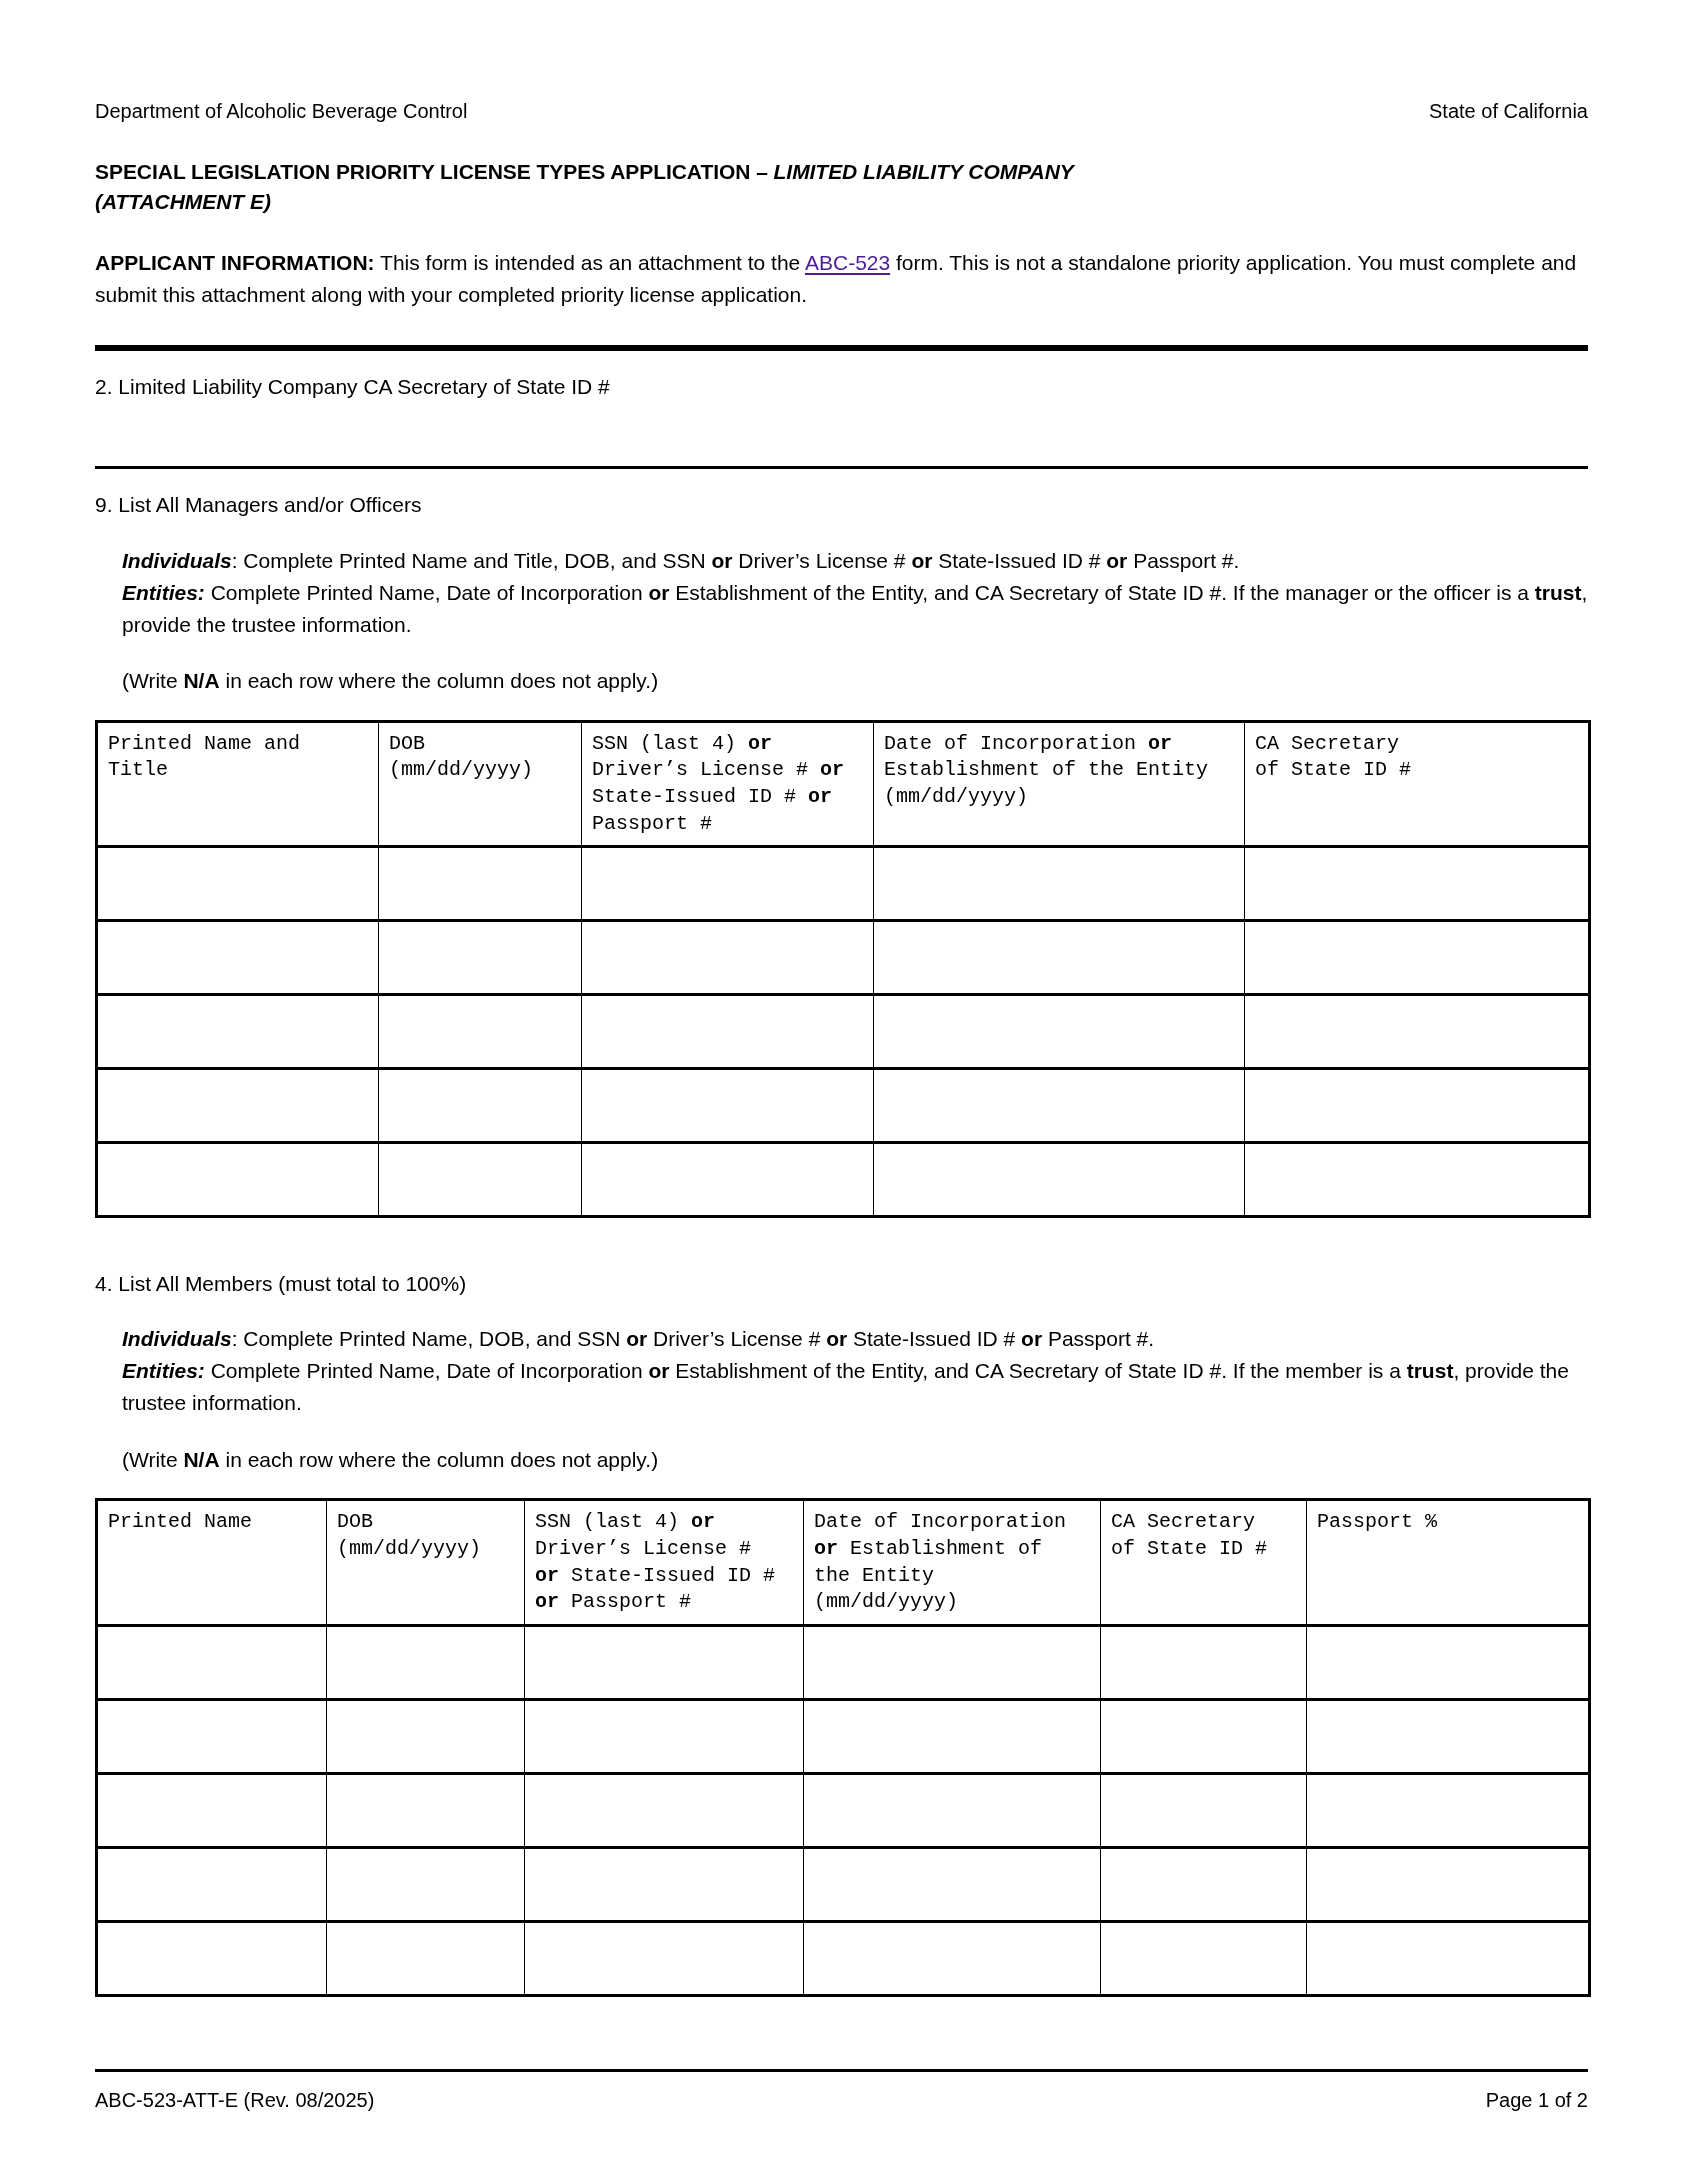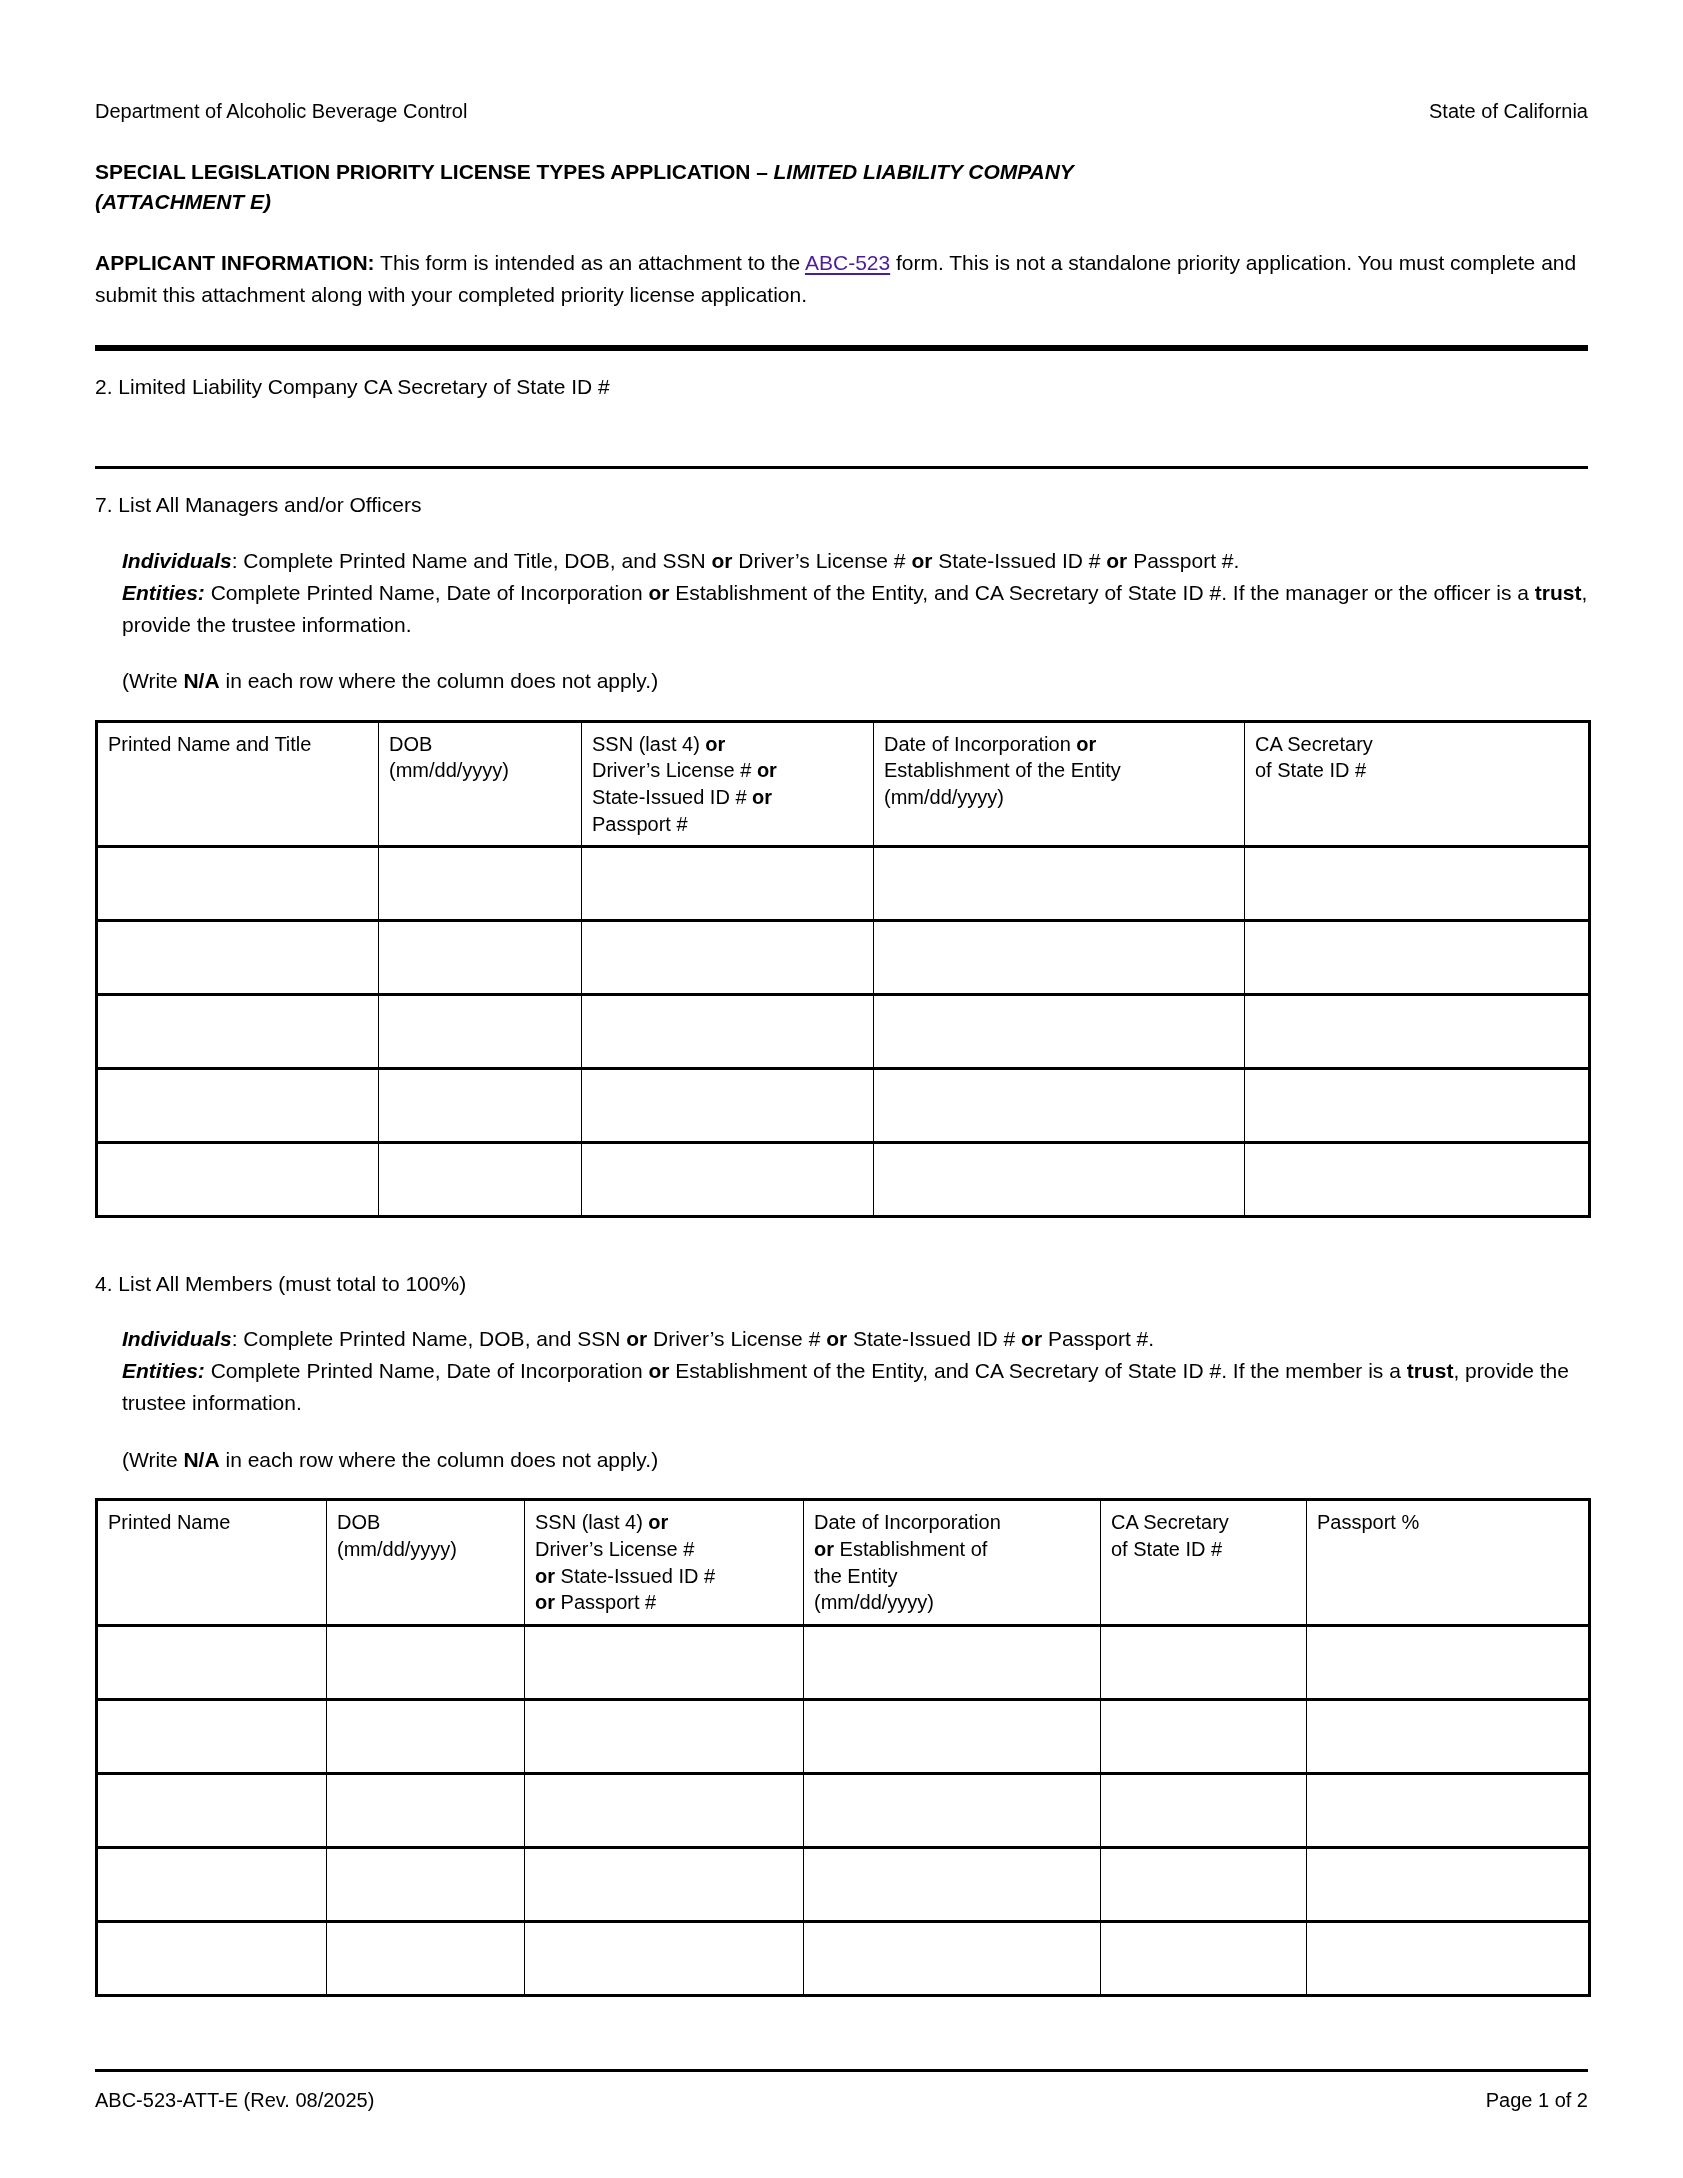--- a/index.html
+++ b/index.html
@@ -102,20 +102,21 @@
     line-height: 1.3;
   }
   .na-note b { font-weight: bold; }
 
   
   table.form-table {
     border-collapse: collapse;
     width: 100%;
     margin-top: 25px;
     table-layout: fixed;
+    font-family: Liberation Mono, monospace;
   }
   table.form-table th,
   table.form-table td {
     border: 1.6px solid #000;
     vertical-align: top;
     font-size: 20px;
     font-weight: normal;
     text-align: left;
     line-height: 1.33;
     padding: 8px 9px 8px 10px;
@@ -205,21 +206,21 @@
 
 
   <hr class="rule">
 
   <div class="field-block">
     <span class="field-label">2. Limited Liability Company CA Secretary of State ID #</span>
   </div>
 
   <hr class="rule">
 
-  <div class="section-head">7. List All Managers and/or Officers</div>
+  <div class="section-head">9. List All Managers and/or Officers</div>
 
   <div class="section-body">
     <i>Individuals</i><span>: Complete Printed Name and Title, DOB, and SSN </span><b>or</b><span> Driver’s License # </span><b>or</b><span> State-Issued ID # </span><b>or</b><span> Passport #.</span><br>
     <i>Entities:</i><span> Complete Printed Name, Date of Incorporation </span><b>or</b><span> Establishment of the Entity, and CA Secretary of State ID #. If the manager or the officer is a </span><b>trust</b><span>, provide the trustee information.</span>
   </div>
 
   <div class="na-note">
     <span>(Write </span><b>N/A</b><span> in each row where the column does not apply.)</span>
   </div>
 

